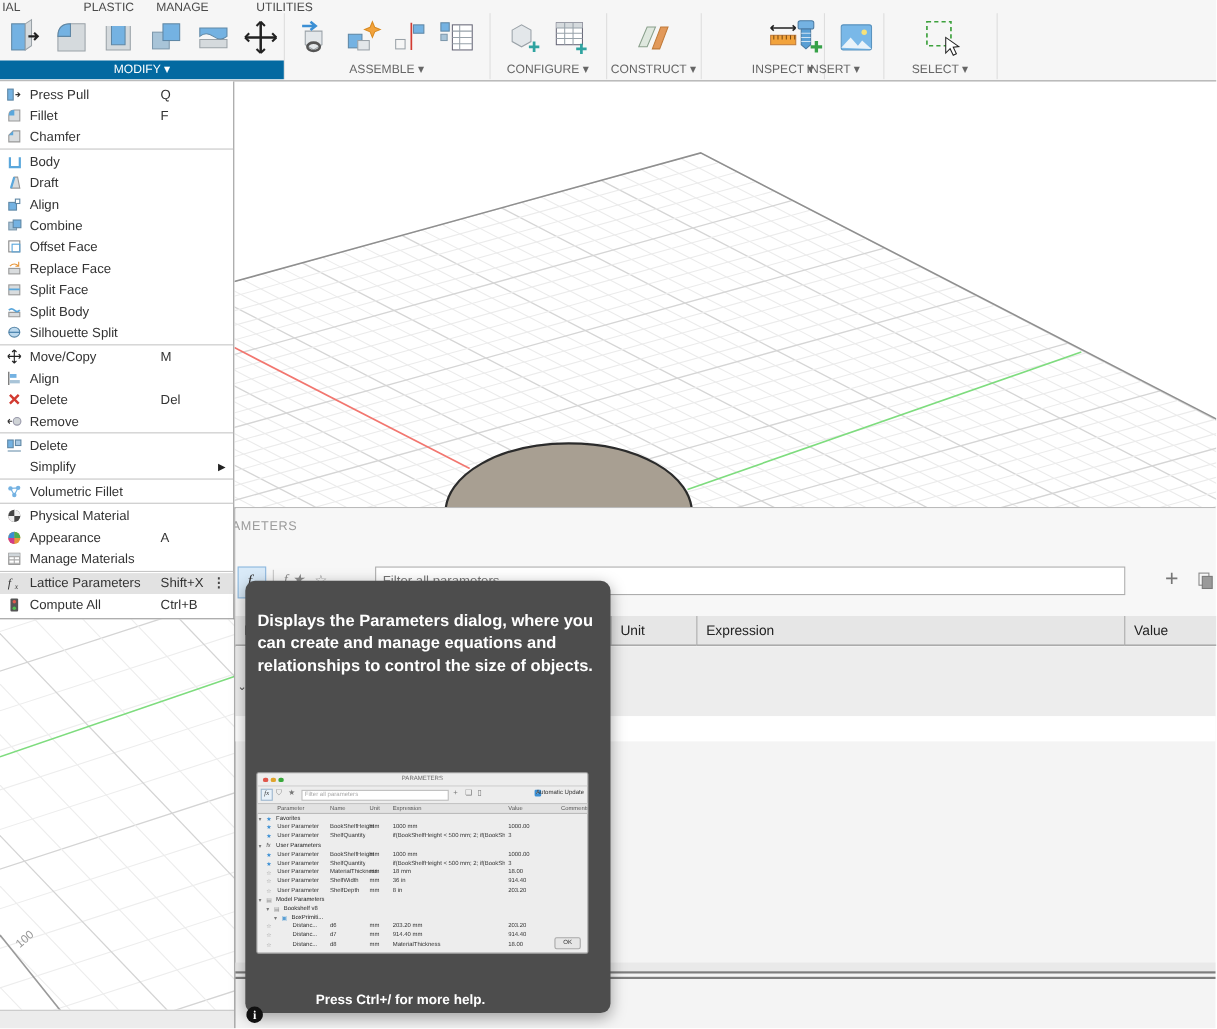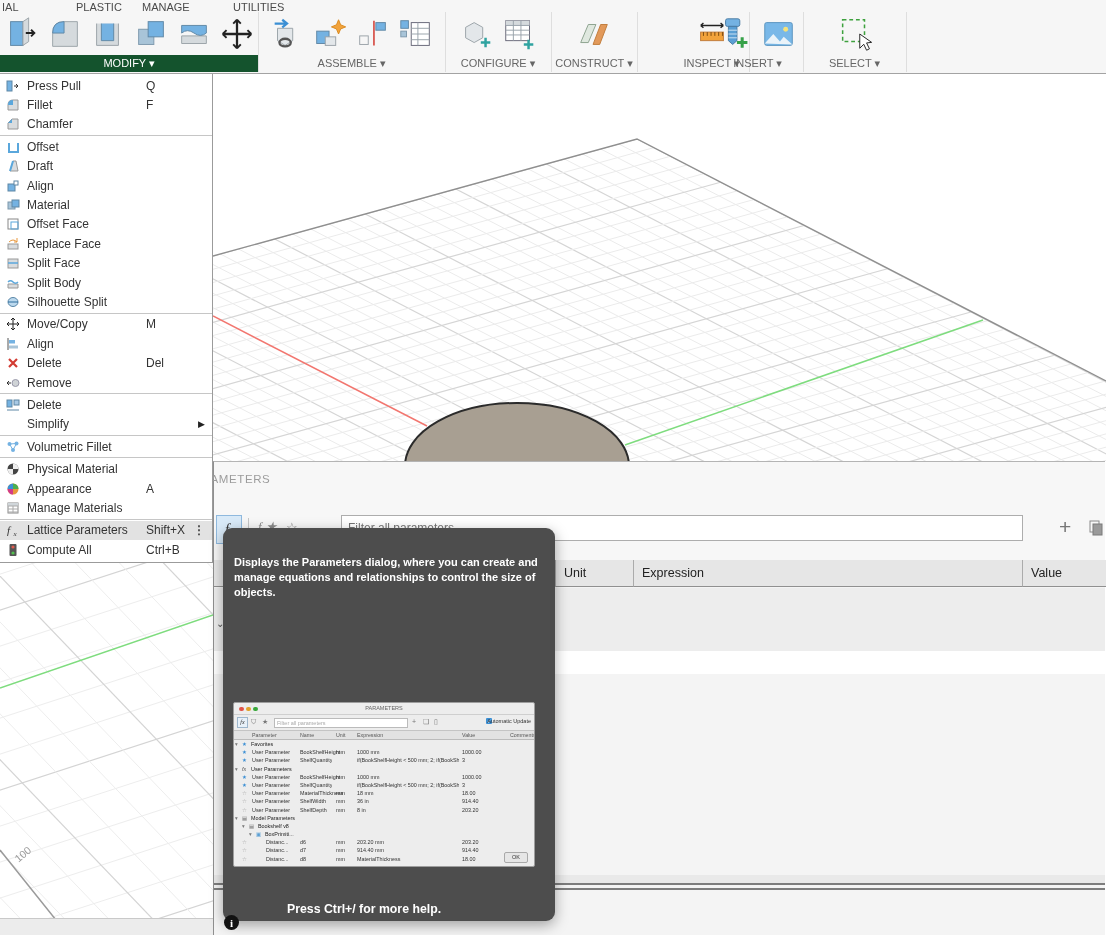--- a/index.html
+++ b/index.html
@@ -8,21 +8,21 @@
 
   
   #toolbar{position:absolute;left:0;top:0;width:1106px;height:73px;background:#f6f6f6;
            border-bottom:1px solid #a3a3a3;z-index:5;}
   .tab{position:absolute;top:1px;font-size:11px;color:#4a4a4a;}
   .tbgroup{position:absolute;top:12px;height:60px;border-right:1px solid #dedede;
            display:flex;flex-direction:column;}
   .tbicons{height:43px;display:flex;align-items:center;justify-content:center;gap:5px;}
   .tbicon{width:38px;height:40px;flex:none;}
   .tblabel{height:17px;line-height:17px;font-size:11px;color:#666;text-align:center;}
-  .tblabel.active{background:#14532d;color:#fff;}
+  .tblabel.active{background:#0369a1;color:#fff;}
 
   
   #menu{position:absolute;left:0;top:74px;width:213px;height:489px;background:#fff;
         border-right:1px solid #9b9b9b;border-bottom:1px solid #9b9b9b;z-index:30;
         display:flex;flex-direction:column;padding-top:2px;box-sizing:border-box;}
   .mi{height:19.4px;display:flex;align-items:center;position:relative;padding-left:5px;
       font-size:12px;color:#333;flex:none;}
   .mi.hl{background:#e2e2e2;}
   .mi .ic{width:15px;height:15px;margin-right:7px;flex:none;display:flex;
           align-items:center;justify-content:center;}
@@ -62,21 +62,21 @@
   #band1{position:absolute;left:0;top:126px;width:100%;height:63px;background:#ededed;}
   #rowwhite{position:absolute;left:0;top:189px;width:100%;height:23px;background:#ffffff;}
   #bstrip{position:absolute;left:0;top:413px;width:100%;height:8px;background:#e9e9e9;}
   #hl1{position:absolute;left:0;top:421px;width:100%;height:2px;background:#7d7d7d;}
   #hl2{position:absolute;left:0;top:426px;width:100%;height:2px;background:#7d7d7d;}
   #chev{position:absolute;left:2px;top:156px;font-size:10px;color:#555;}
 
   
   #tooltip{position:absolute;left:223px;top:528px;width:332px;height:393px;background:#4d4d4d;
            border-radius:9px;z-index:40;color:#fff;box-shadow:0 4px 14px rgba(0,0,0,.35);}
-  .tp{position:absolute;left:11px;right:13px;font-size:11px;font-weight:bold;line-height:1.36;}
+  .tp{position:absolute;left:11px;right:13px;font-size:15px;font-weight:bold;line-height:1.36;}
   #tp1{top:27px;} #tp2{top:107px;}
   #thelp{position:absolute;left:64px;top:374px;font-size:12.3px;font-weight:bold;}
   #info{position:absolute;left:224px;top:915px;width:15px;height:15px;background:#111;
         border-radius:50%;color:#fff;z-index:50;display:flex;align-items:center;justify-content:center;
         font-family:"Liberation Serif",serif;font-weight:bold;font-size:11px;}
 
   
   #pv{position:absolute;left:10px;top:174px;width:300px;height:163px;background:#ededed;
       border:1px solid #9e9e9e;border-radius:2px;overflow:hidden;font-weight:normal;}
   #pv-title{position:relative;height:11px;border-bottom:1px solid #cfcfcf;}
@@ -449,21 +449,21 @@
         </span>
         <span>Chamfer</span>
       </div>
       <div class="msep"></div>
       <div class="mi">
         <span class="ic">
           <svg width="14" height="14" viewBox="0 0 14 14">
             <path d="M3 3 V12 H12 V3" fill="none" stroke="#5aa7dc" stroke-width="2"></path>
           </svg>
         </span>
-        <span>Offset</span>
+        <span>Body</span>
       </div>
       <div class="mi">
         <span class="ic">
           <svg width="14" height="14" viewBox="0 0 14 14">
             <path d="M4 12 L7 2 H10 L12 12 Z" fill="#d9dcde" stroke="#999"></path>
             <path d="M4 12 L7 2" stroke="#5aa7dc" stroke-width="2"></path>
           </svg>
         </span>
         <span>Draft</span>
       </div>
@@ -476,21 +476,21 @@
         </span>
         <span>Align</span>
       </div>
       <div class="mi">
         <span class="ic">
           <svg width="14" height="14" viewBox="0 0 14 14">
             <rect x="2" y="4" width="7" height="7" fill="#a8c4d8" stroke="#7d98ac"></rect>
             <rect x="6" y="2" width="7" height="7" fill="#74b2e2" stroke="#5f87a5"></rect>
           </svg>
         </span>
-        <span>Material</span>
+        <span>Combine</span>
       </div>
       <div class="mi">
         <span class="ic">
           <svg width="14" height="14" viewBox="0 0 14 14">
             <rect x="2" y="2" width="10" height="10" fill="none" stroke="#888"></rect>
             <rect x="5" y="5" width="7" height="7" fill="none" stroke="#5aa7dc"></rect>
           </svg>
         </span>
         <span>Offset Face</span>
       </div>

